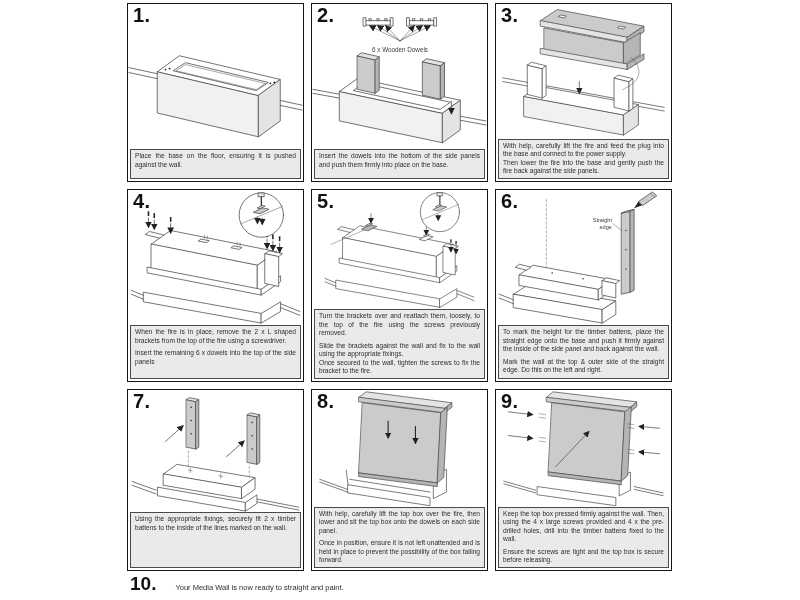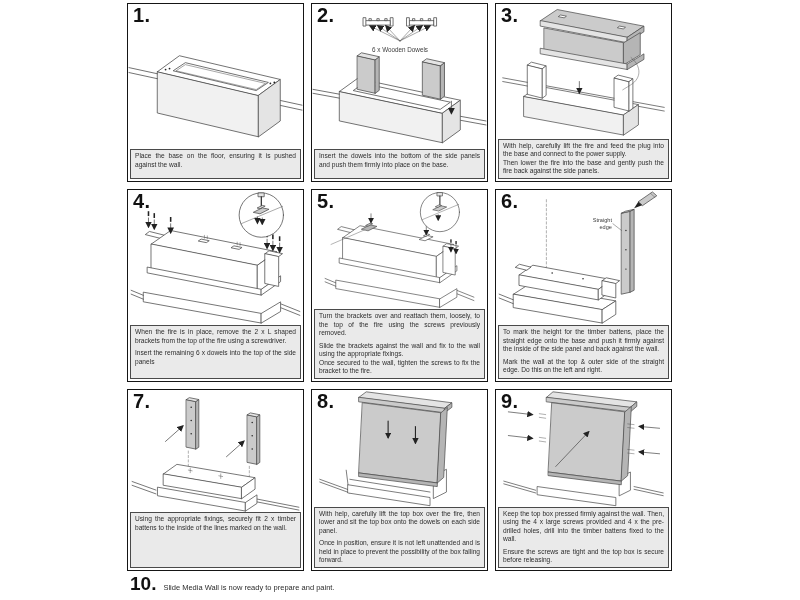--- a/index.html
+++ b/index.html
@@ -26,21 +26,21 @@
   .art svg .thick{stroke-width:1.2;stroke:#222;}
   .art svg .dash{stroke-dasharray:2.4 2.2;stroke:#999;}
   .art svg text{stroke:none;fill:#3d3d3d;font-family:"Liberation Sans",sans-serif;}
   .caption{flex:0 0 auto;margin:0 2px 2px 2px;border:1px solid #4a4a4a;background:#eaeaea;
            padding:2px 4px;font-size:6.6px;line-height:1.3;text-align:justify;color:#2d2d2d;}
   .caption p{margin:0;}
   .caption p + p{margin-top:4px;}
   .r1 .caption{min-height:24px;}
   .r2 .caption{min-height:48px;}
   .r3 .caption{min-height:50px;}
-  #footer{position:absolute;left:130px;top:573px;display:flex;align-items:baseline;gap:7px;}
+  #footer{position:absolute;left:130px;top:573px;display:flex;align-items:baseline;gap:19px;}
   #footer .fnum{font-size:19px;font-weight:700;color:#111;}
   #footer .ftext{font-size:7.5px;color:#2d2d2d;}
 </style>
 </head>
 <body>
 
 <div id="page">
 
 <svg width="0" height="0" style="position:absolute">
   <defs>
@@ -468,16 +468,16 @@
     <div class="caption">
       <p>Keep the top box pressed firmly against the wall. Then, using the 4 x large screws provided and 4 x the pre-drilled holes, drill into the timber battens fixed to the wall.</p>
       <p>Ensure the screws are tight and the top box is secure before releasing.</p>
     </div>
   </section>
 
 </div>
 
 <div id="footer">
   <span class="fnum">10.</span>
-  <span class="ftext">Slide Media Wall is now ready to prepare and paint.</span>
+  <span class="ftext">Your Media Wall is now ready to straight and paint.</span>
 </div>
 
 </div>
 
 </body></html>

